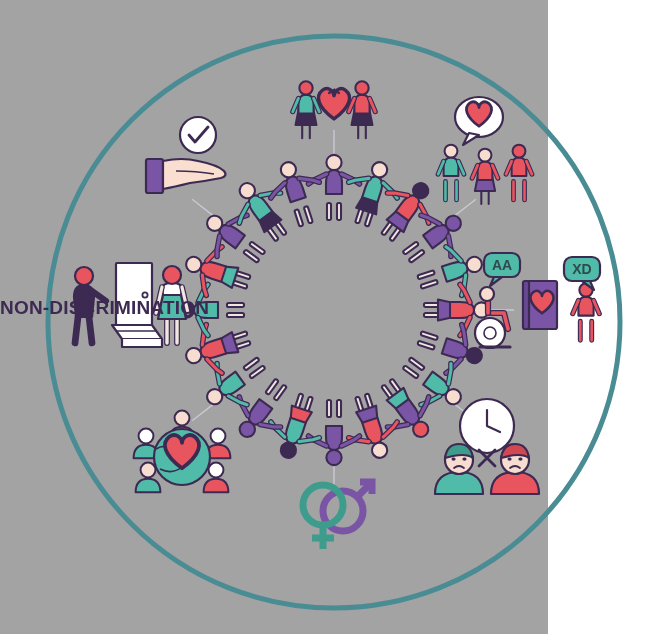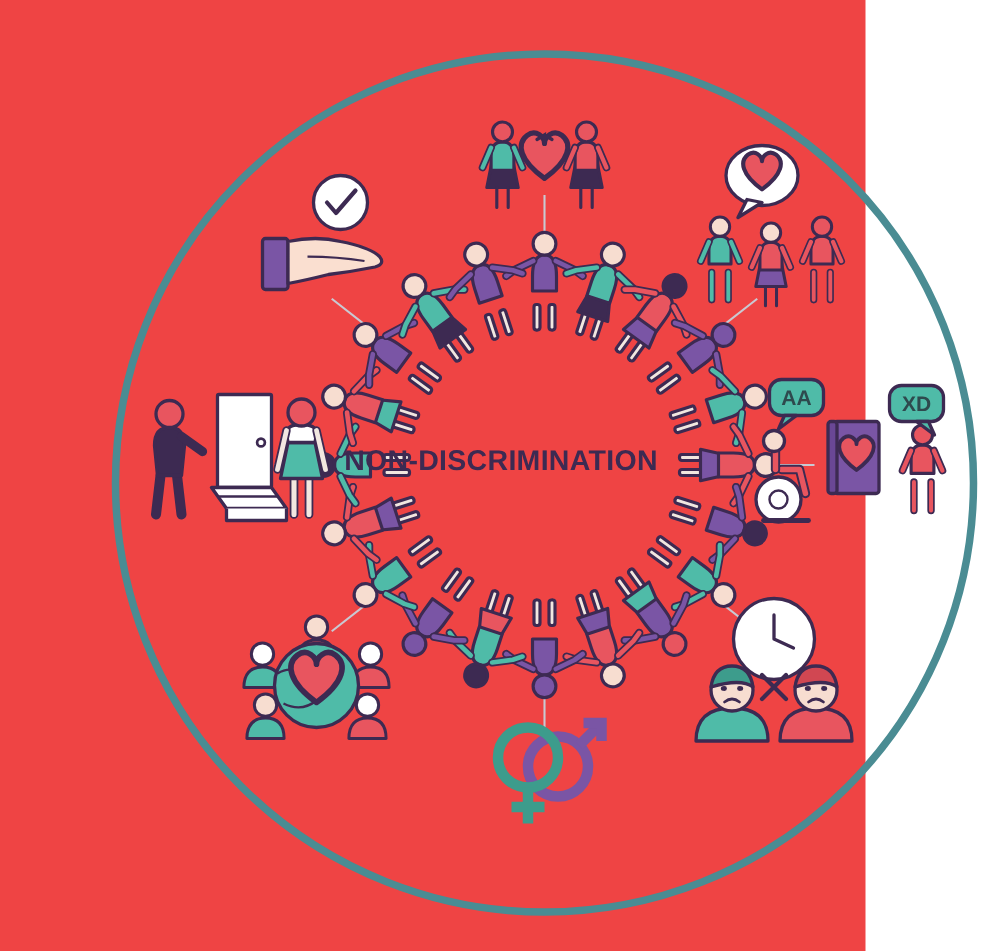--- a/index.html
+++ b/index.html
@@ -1,18 +1,18 @@
 <!DOCTYPE html>
 <html><head>
 <meta charset="utf-8">
 <style>
   html,body{margin:0;padding:0;background:#ffffff;}
   body{width:668px;height:634px;overflow:hidden;
        font-family:"Liberation Sans", sans-serif;}
-  #stage{position:relative;width:548px;height:634px;background:#ef4444;padding-left:29px;}
+  #stage{position:relative;width:548px;height:634px;background:#a3a3a3;}
   #stage svg{display:block;}
   .center-label{
     font-family:"Liberation Sans", sans-serif;
     font-weight:bold;
     letter-spacing:0.2px;
   }
 </style>
 </head>
 <body>
 
@@ -474,15 +474,15 @@
       <g transform="translate(188,163)">
         <circle cx="10" cy="-28" r="18" fill="#fff" stroke="#3d2a52" stroke-width="2.2"></circle>
         <path d="M 1 -28 L 7 -21 L 20 -36" stroke="#3d2a52" stroke-width="2.8000000000000003" fill="none" stroke-linecap="round" stroke-linejoin="round"></path>
         <rect x="-42" y="-4" width="17" height="34" rx="2" fill="#7a55a5" stroke="#3d2a52" stroke-width="2.2"></rect>
         <path d="M -25 -2 Q -6 -6 10 -2 Q 30 2 36 8 Q 40 13 33 15 Q 18 18 2 20 Q -14 24 -25 26 Z" fill="#fadfd0" stroke="#3d2a52" stroke-width="2.2" stroke-linejoin="round"></path>
         <path d="M -12 8 Q 8 8 26 11" stroke="#3d2a52" stroke-width="1.5" fill="none"></path>
       </g>
     </svg>
 
   <div id="center-text-host" style="position:absolute;left:0;top:0;width:668px;height:634px;pointer-events:none;">
-      <div class="center-label" style="position: absolute; left: 0px; top: 297px; width: 668px; text-align: center; color: rgb(61, 42, 82); font-size: 19px;">NON-DISCRIMINATION</div>
+      <div class="center-label" style="position: absolute; left: 0px; top: 297px; width: 668px; text-align: left; color: rgb(61, 42, 82); font-size: 19px;">NON-DISCRIMINATION</div>
     </div>
 </div>
 
 </body></html>

